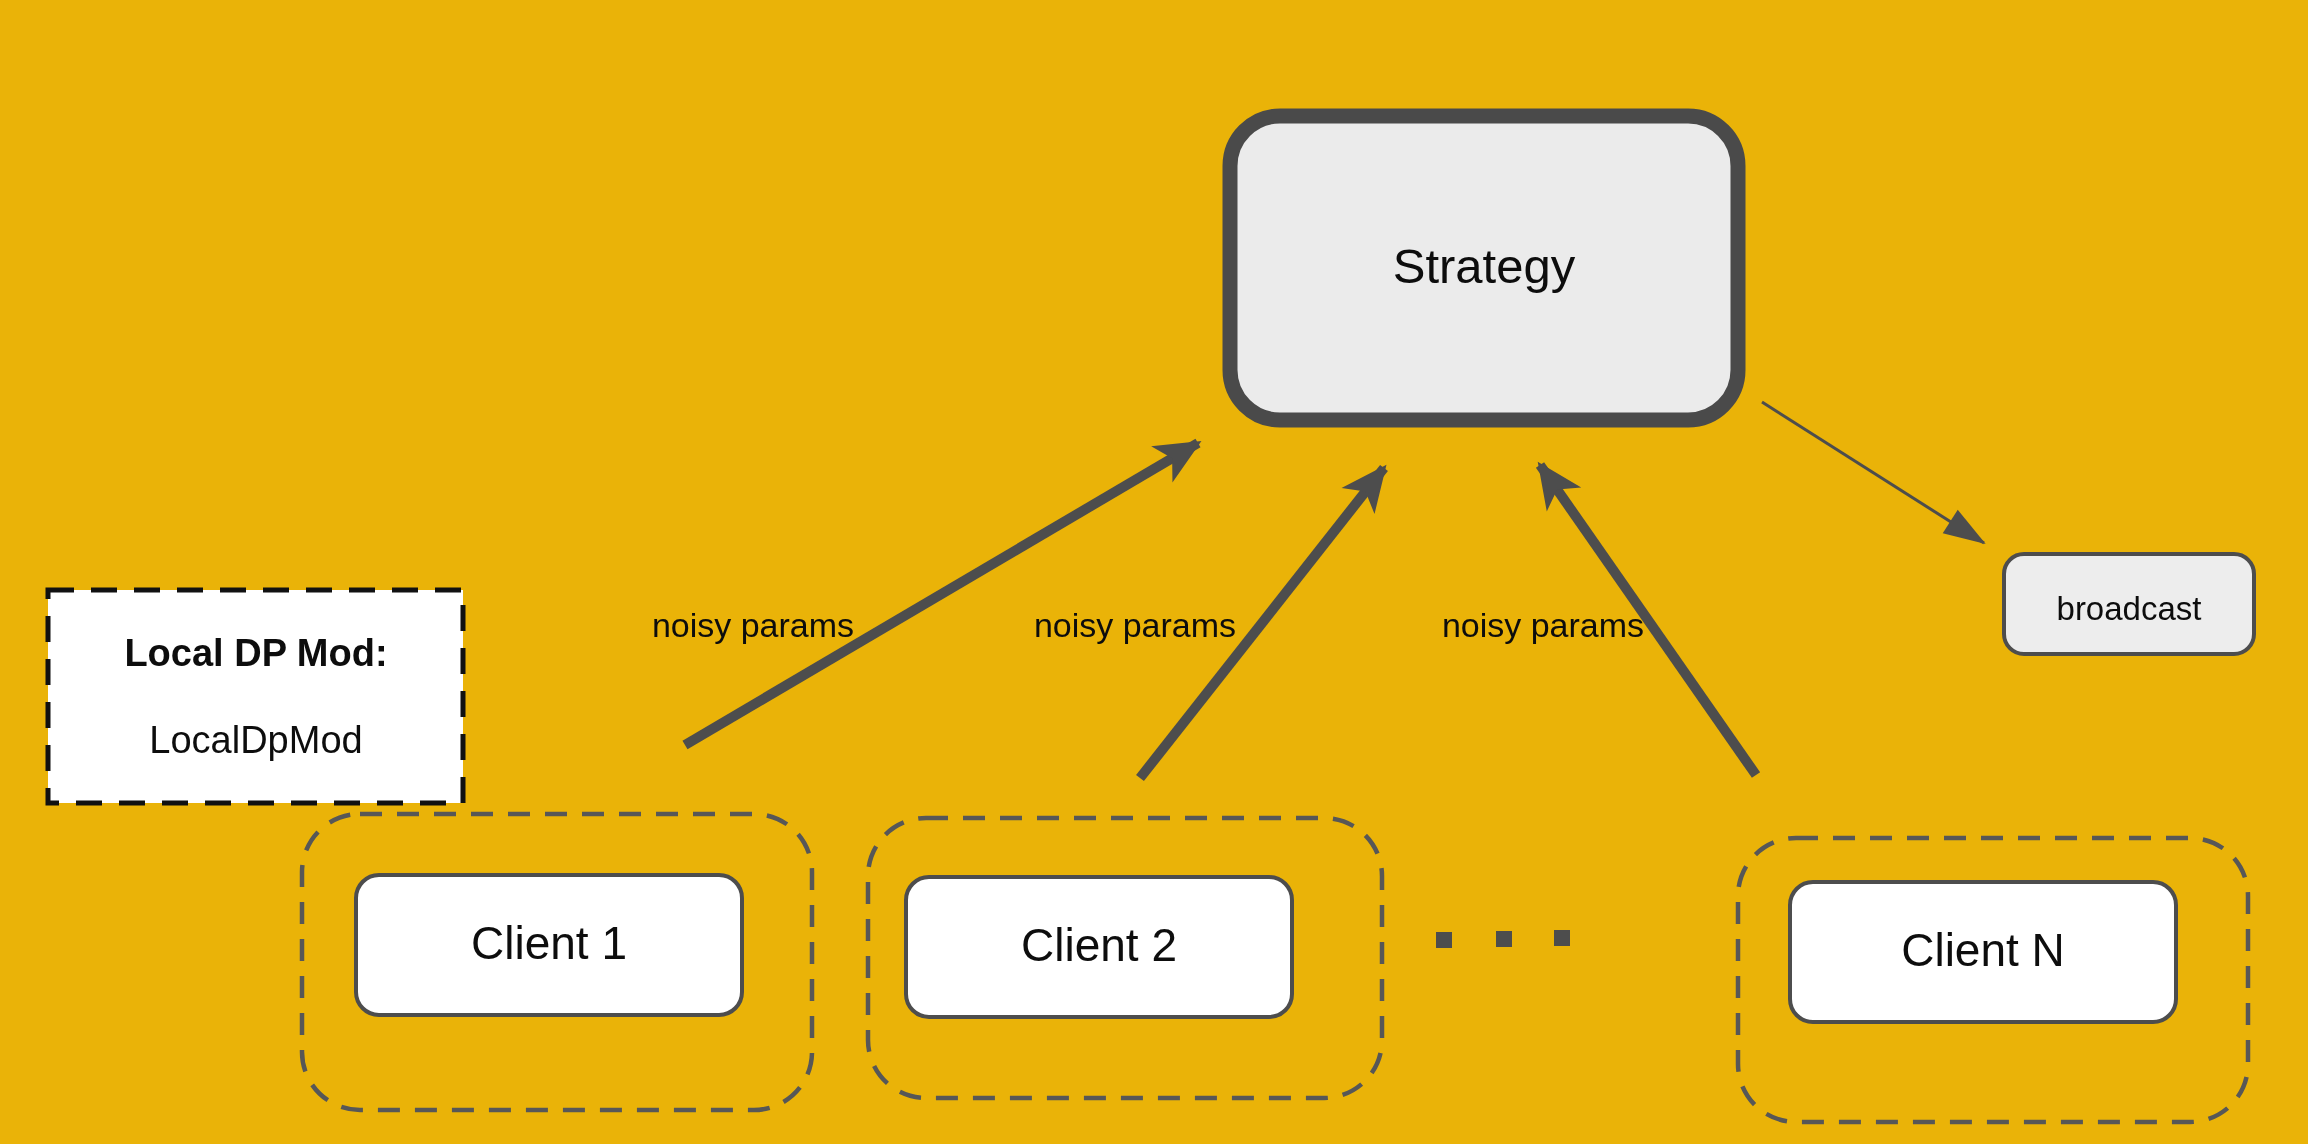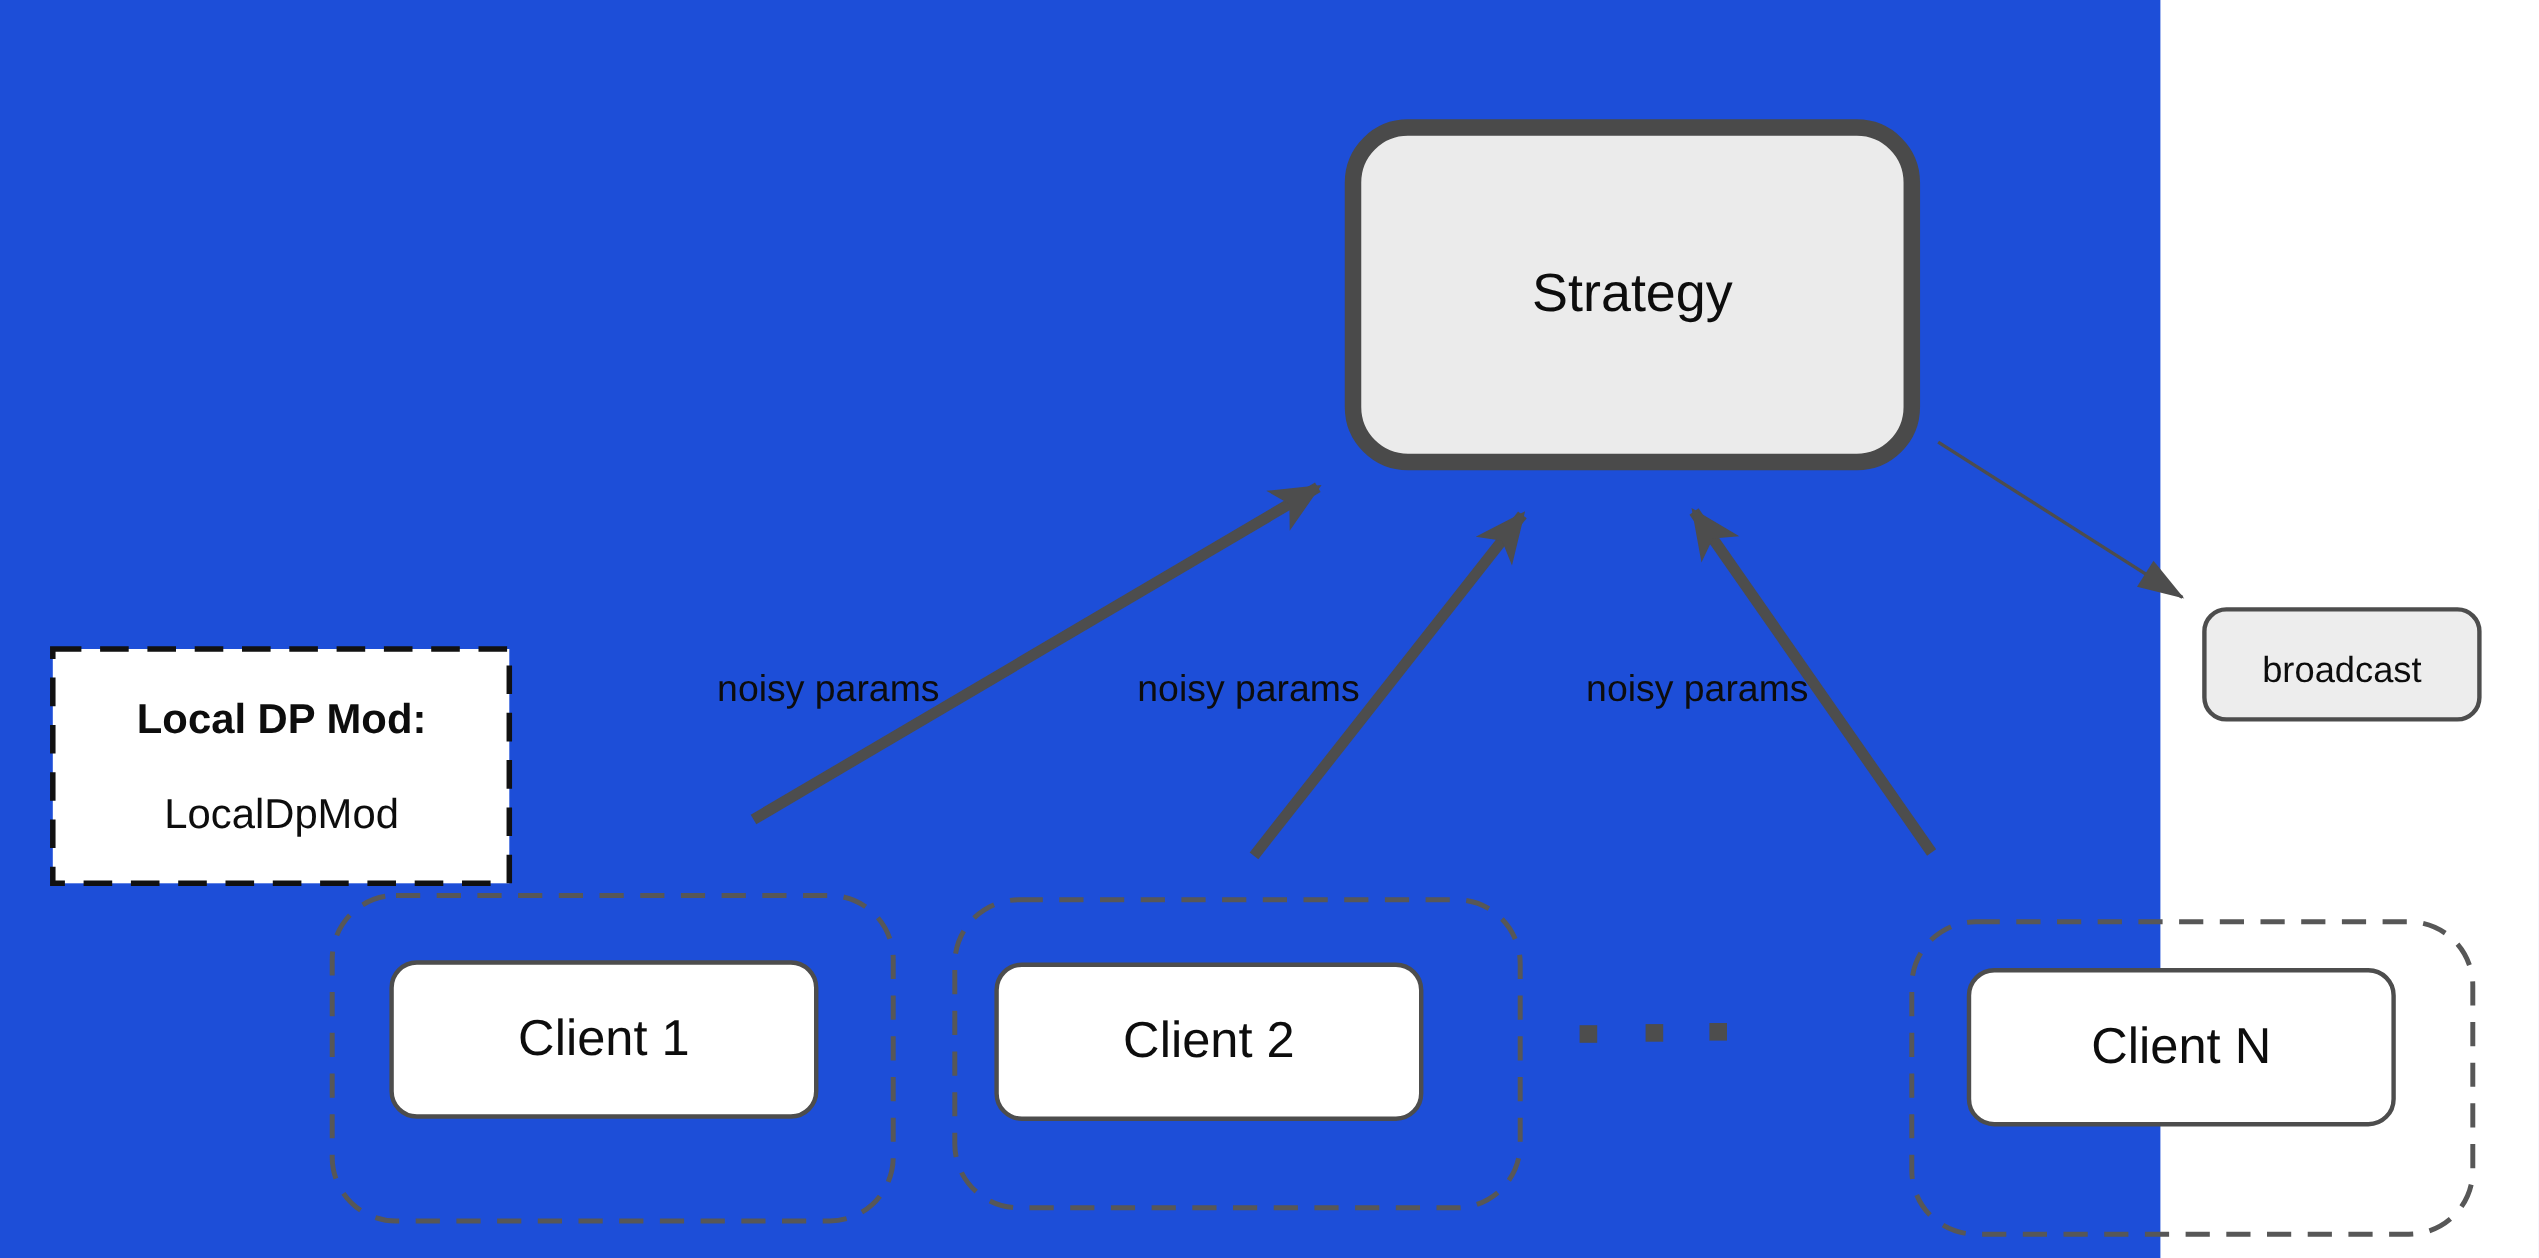--- a/index.html
+++ b/index.html
@@ -6,23 +6,23 @@
     margin: 0;
     padding: 0;
     background: #ffffff;
     width: 2308px;
     height: 1144px;
     overflow: hidden;
     font-family: "Liberation Sans", sans-serif;
   }
   .canvas-wrap {
     position: relative;
-    width: 1964px;
+    width: 2308px;
     height: 1144px;
-    background: #1d4ed8;
+    background: #eab308;
   }
   svg { display: block; }
   text {
     font-family: "Liberation Sans", sans-serif;
     fill: #0d0d0d;
   }
   .node-label      { font-size: 49px; }
   .client-label    { font-size: 46px; }
   .broadcast-label { font-size: 33px; }
   .edge-label      { font-size: 34px; }

